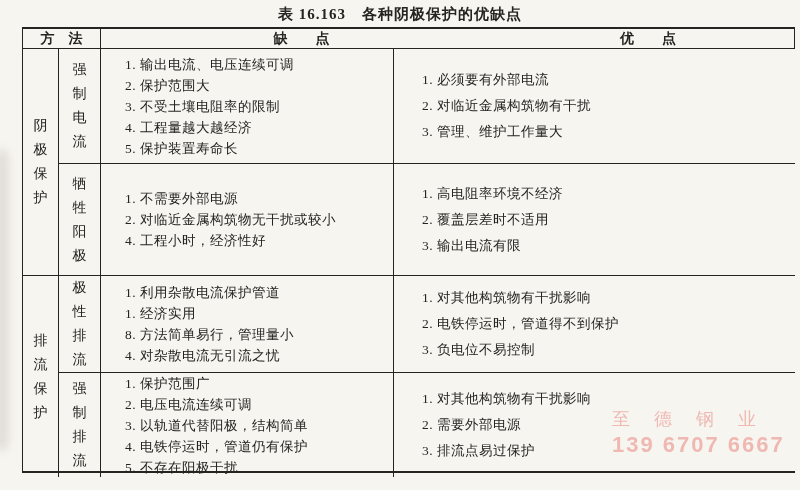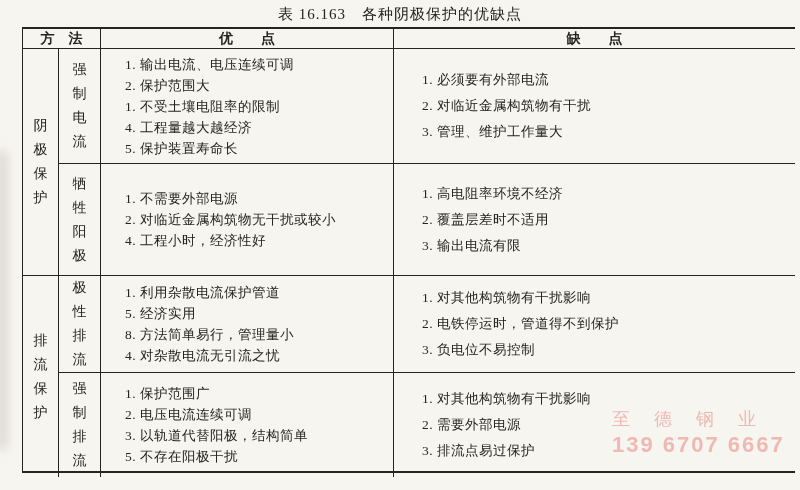--- a/index.html
+++ b/index.html
@@ -11,21 +11,21 @@
     color:var(--ink,#262421);
     overflow:hidden;
   }
   
   .page::before{
     content:"";position:absolute;left:-4px;top:150px;width:12px;height:300px;
     background:rgba(110,100,90,0.18);filter:blur(5px);border-radius:6px;
   }
   .title{
     position:absolute;top:5px;left:0;width:100%;
-    text-align:center;font-size:15px;font-weight:normal;letter-spacing:1px;
+    text-align:center;font-size:15px;font-weight:bold;letter-spacing:1px;
   }
   .table{
     position:absolute;left:22px;top:27px;width:773px;height:446px;
     border-top:2px solid var(--ink,#262421);
     border-bottom:2px solid var(--ink,#262421);
     border-left:1px solid var(--ink,#262421);
     box-sizing:border-box;
     display:flex;flex-direction:column;
   }
   .thead{
@@ -67,22 +67,22 @@
 </style>
 </head>
 <body>
 
 <div class="page">
   <div class="title">表 16.163　各种阴极保护的优缺点</div>
 
   <div class="table">
     <div class="thead">
       <div class="cell method-h">方　法</div>
+      <div class="cell cons-h">缺　　点</div>
       <div class="cell pros-h">优　　点</div>
-      <div class="cell cons-h">缺　　点</div>
     </div>
     <div class="tbody">
         <div class="table-section">
           <div class="group-cell">
             <div class="vert">
               <div class="vchar">阴</div>
               <div class="vchar">极</div>
               <div class="vchar">保</div>
               <div class="vchar">护</div>
             </div>
@@ -93,21 +93,21 @@
                 <div class="vert">
                   <div class="vchar">强</div>
                   <div class="vchar">制</div>
                   <div class="vchar">电</div>
                   <div class="vchar">流</div>
                 </div>
               </div>
               <div class="pros-cell">
                 <div class="li">1. 输出电流、电压连续可调</div>
                 <div class="li">2. 保护范围大</div>
-                <div class="li">1. 不受土壤电阻率的限制</div>
+                <div class="li">3. 不受土壤电阻率的限制</div>
                 <div class="li">4. 工程量越大越经济</div>
                 <div class="li">5. 保护装置寿命长</div>
               </div>
               <div class="cons-cell">
                 <div class="li">1. 必须要有外部电流</div>
                 <div class="li">2. 对临近金属构筑物有干扰</div>
                 <div class="li">3. 管理、维护工作量大</div>
               </div>
             </div>
             <div class="trow">
@@ -146,21 +146,21 @@
               <div class="method-cell">
                 <div class="vert">
                   <div class="vchar">极</div>
                   <div class="vchar">性</div>
                   <div class="vchar">排</div>
                   <div class="vchar">流</div>
                 </div>
               </div>
               <div class="pros-cell">
                 <div class="li">1. 利用杂散电流保护管道</div>
-                <div class="li">5. 经济实用</div>
+                <div class="li">1. 经济实用</div>
                 <div class="li">8. 方法简单易行，管理量小</div>
                 <div class="li">4. 对杂散电流无引流之忧</div>
               </div>
               <div class="cons-cell">
                 <div class="li">1. 对其他构筑物有干扰影响</div>
                 <div class="li">2. 电铁停运时，管道得不到保护</div>
                 <div class="li">3. 负电位不易控制</div>
               </div>
             </div>
             <div class="trow">
@@ -169,20 +169,21 @@
                   <div class="vchar">强</div>
                   <div class="vchar">制</div>
                   <div class="vchar">排</div>
                   <div class="vchar">流</div>
                 </div>
               </div>
               <div class="pros-cell">
                 <div class="li">1. 保护范围广</div>
                 <div class="li">2. 电压电流连续可调</div>
                 <div class="li">3. 以轨道代替阳极，结构简单</div>
+                <div class="li">4. 电铁停运时，管道仍有保护</div>
                 <div class="li">5. 不存在阳极干扰</div>
               </div>
               <div class="cons-cell">
                 <div class="li">1. 对其他构筑物有干扰影响</div>
                 <div class="li">2. 需要外部电源</div>
                 <div class="li">3. 排流点易过保护</div>
               </div>
             </div>
           </div>
         </div>

